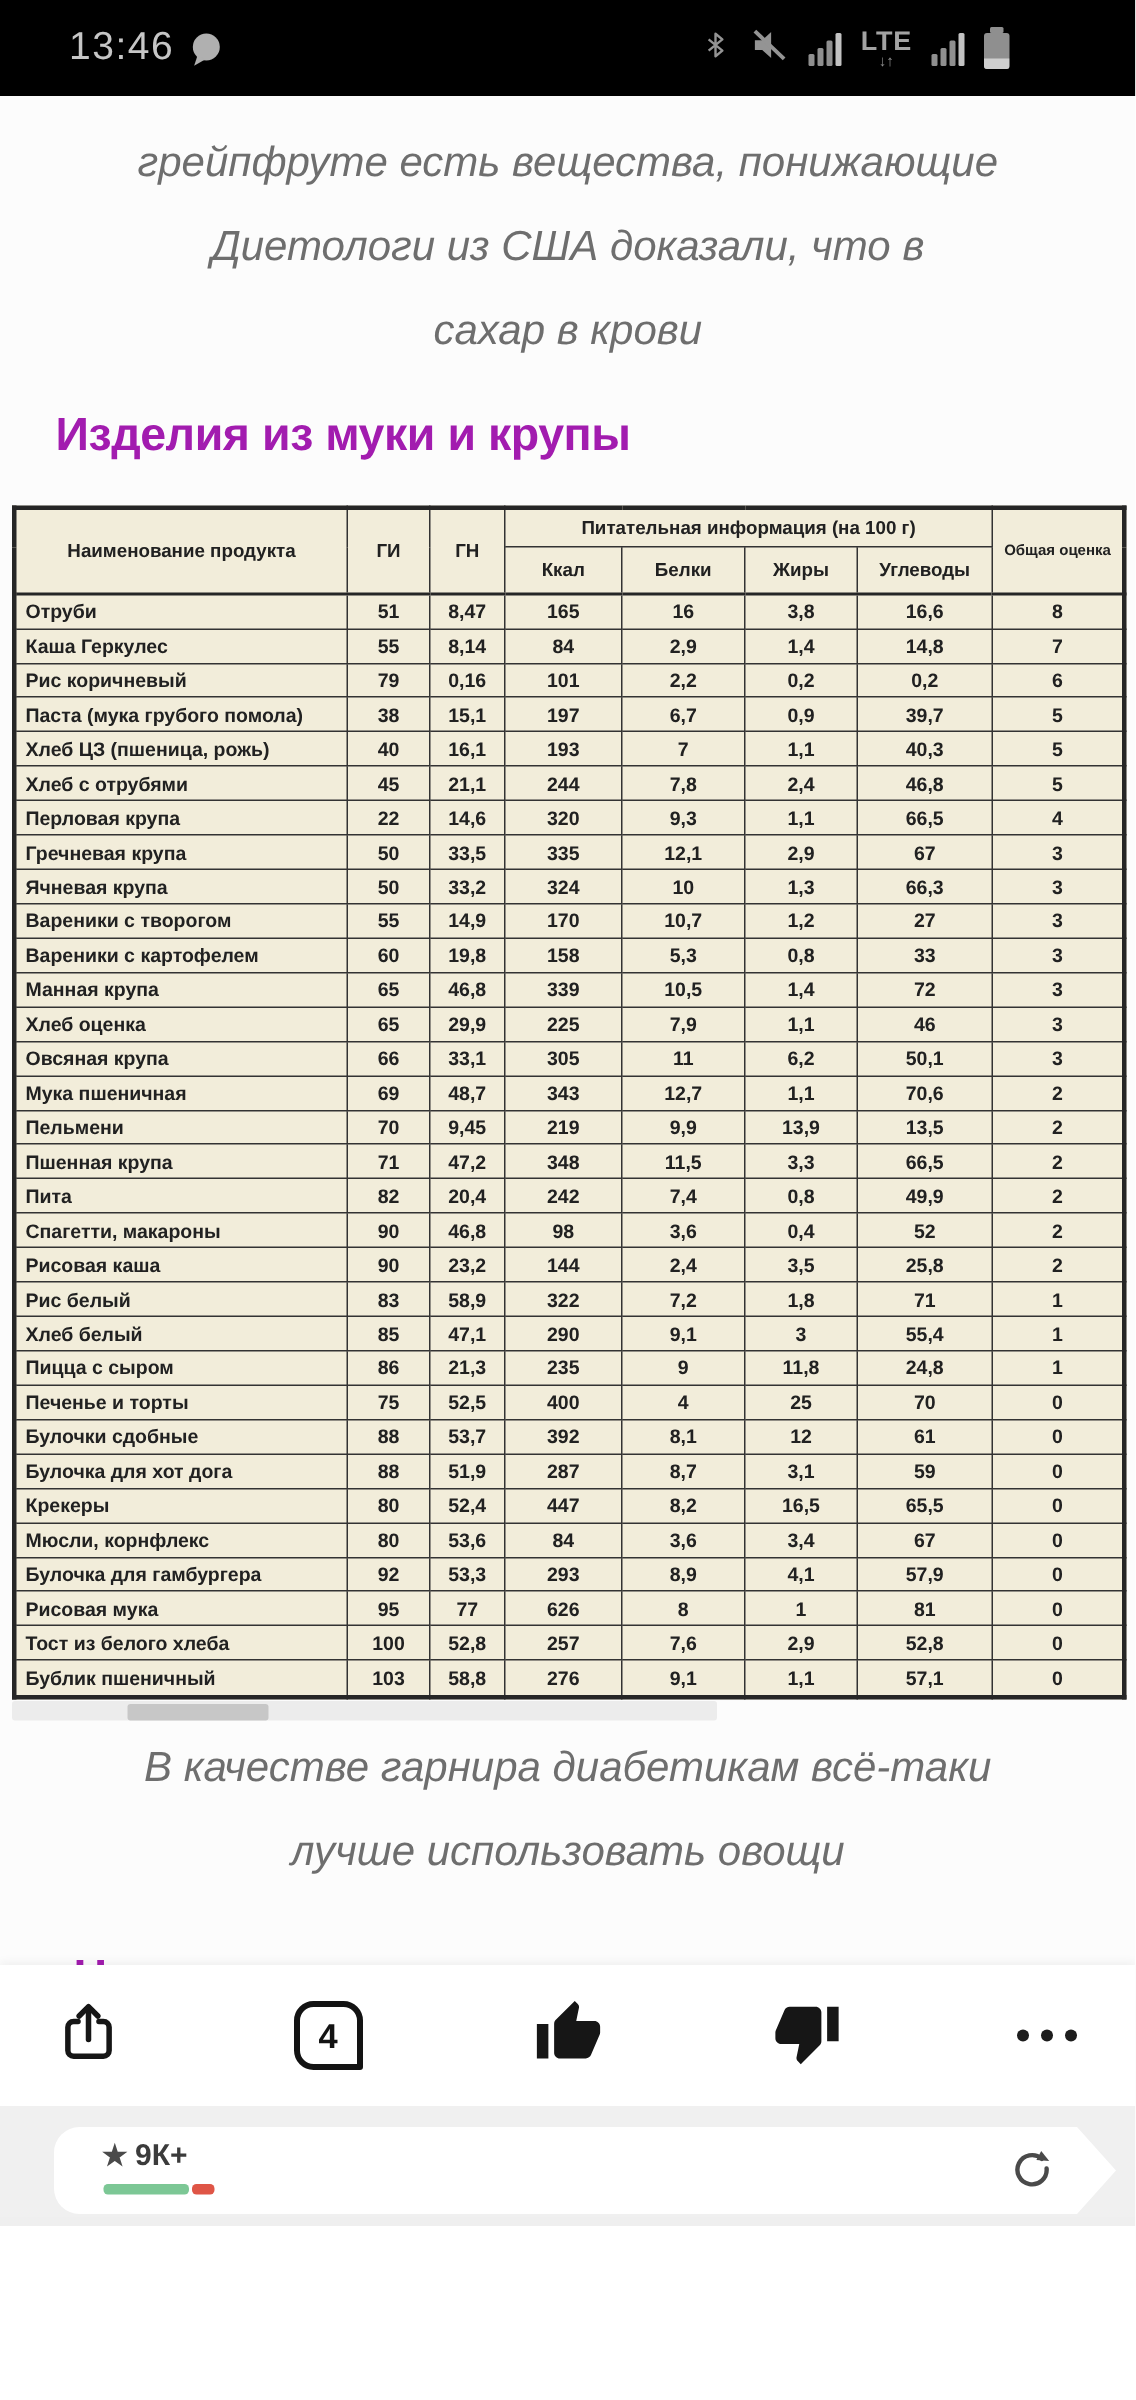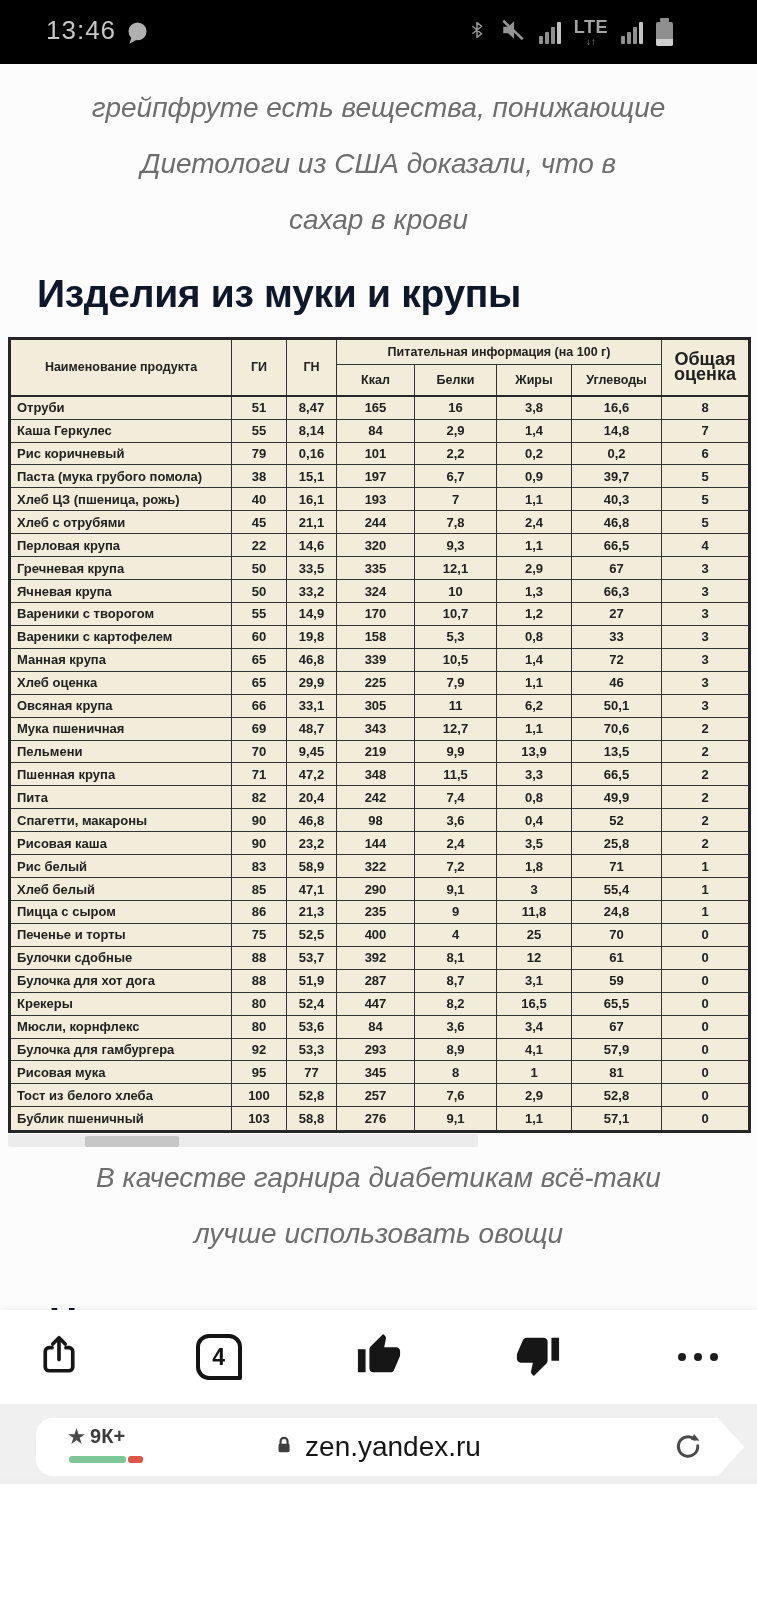--- a/index.html
+++ b/index.html
@@ -18,32 +18,32 @@
   .lte span{font-size:10px;margin-top:1px;color:#8f8f8f;}
   .battery{position:relative;width:17px;height:28px;}
   .battery .tip{position:absolute;top:0;left:4px;width:9px;height:4px;background:#8f8f8f;border-radius:1px;}
   .battery .body{position:absolute;top:4px;left:0;width:17px;height:24px;background:#8f8f8f;border-radius:2px;overflow:hidden;}
   .battery .lvl{position:absolute;bottom:0;left:0;width:100%;height:7px;background:#cfcfcf;}
 
   
   .quote{position:absolute;left:18px;width:721px;text-align:center;font-style:italic;font-size:28px;line-height:56px;color:#6e6e6e;}
   .quote-1{top:80px;}
   .quote-2{top:1150px;}
-  .section-title{position:absolute;left:37px;font-size:39px;font-weight:700;color:#0f172a;letter-spacing:-.3px;}
+  .section-title{position:absolute;left:37px;font-size:31px;font-weight:700;color:#a21caf;letter-spacing:-.3px;}
   .title-1{top:272px;}
   .title-next{top:1288px;}
 
   
   .gi-table-wrap{position:absolute;top:337px;left:8px;width:740px;height:796px;}
   table.gi{border-collapse:collapse;width:740px;height:796px;table-layout:fixed;background:#f2edda;border:3px solid #262626;color:#212121;}
   table.gi th,table.gi td{border:1.6px solid #333;padding:0 2px;text-align:center;font-size:13px;font-weight:700;white-space:nowrap;overflow:hidden;}
   table.gi thead th{font-size:12.5px;}
   table.gi thead tr.h1{height:26px;}
   table.gi thead tr.h2{height:31px;}
-  table.gi thead th.score{white-space:normal;line-height:15px;font-size:18px;border-bottom:2.4px solid #262626;}
+  table.gi thead th.score{white-space:normal;line-height:15px;font-size:10px;border-bottom:2.4px solid #262626;}
   table.gi thead tr.h2 th{border-bottom:2.4px solid #262626;}
   table.gi thead th.span2{border-bottom:2.4px solid #262626;}
   table.gi tbody td:first-child{text-align:left;padding-left:6px;}
 
   
   .img-fragment-wide{position:absolute;top:1134px;left:8px;width:470px;height:13px;background:#ececec;border-radius:2px;}
   .img-fragment{position:absolute;top:1136px;left:85px;width:94px;height:11px;background:#c7c7c7;border-radius:2px;}
 
   
   .toolbar{position:absolute;top:1310px;left:0;width:757px;height:94px;background:#fff;box-shadow:0 -2px 6px rgba(0,0,0,.05);display:flex;align-items:center;justify-content:space-between;padding:0 24px;}
@@ -454,21 +454,21 @@
             <td>293</td>
             <td>8,9</td>
             <td>4,1</td>
             <td>57,9</td>
             <td>0</td>
           </tr>
           <tr>
             <td>Рисовая мука</td>
             <td>95</td>
             <td>77</td>
-            <td>345</td>
+            <td>626</td>
             <td>8</td>
             <td>1</td>
             <td>81</td>
             <td>0</td>
           </tr>
           <tr>
             <td>Тост из белого хлеба</td>
             <td>100</td>
             <td>52,8</td>
             <td>257</td>
@@ -540,29 +540,20 @@
   <div class="url-section">
     <div class="url-pill">
       <div class="rating">
         <span class="star">★</span>
         <span>9К+</span>
       </div>
       <div class="rating-bar">
           <span class="g"></span>
           <span class="r"></span>
         </div>
-      <div class="domain-group">
-        <span>
-          <svg width="22" height="26" viewBox="0 0 24 24">
-              <path d="M8.2 11 V8 a3.8 3.8 0 0 1 7.6 0 v3" fill="none" stroke="#3f3f3f" stroke-width="2.4"></path>
-              <rect x="6" y="10.5" width="12" height="9.5" rx="1.6" fill="#3f3f3f"></rect>
-            </svg>
-        </span>
-        <span class="domain">zen.yandex.ru</span>
-      </div>
       <span class="refresh">
         <svg width="32" height="32" viewBox="0 0 24 24">
           <path d="M16.9 6.2 A7.3 7.3 0 1 0 19.3 11" fill="none" stroke="#4a4a4a" stroke-width="2.2" stroke-linecap="round"></path>
           <polygon points="14.2,6.8 20.6,7.3 16.6,2.2" fill="#4a4a4a"></polygon>
         </svg>
       </span>
     </div>
     <div class="url-arrow"></div>
   </div>
 

